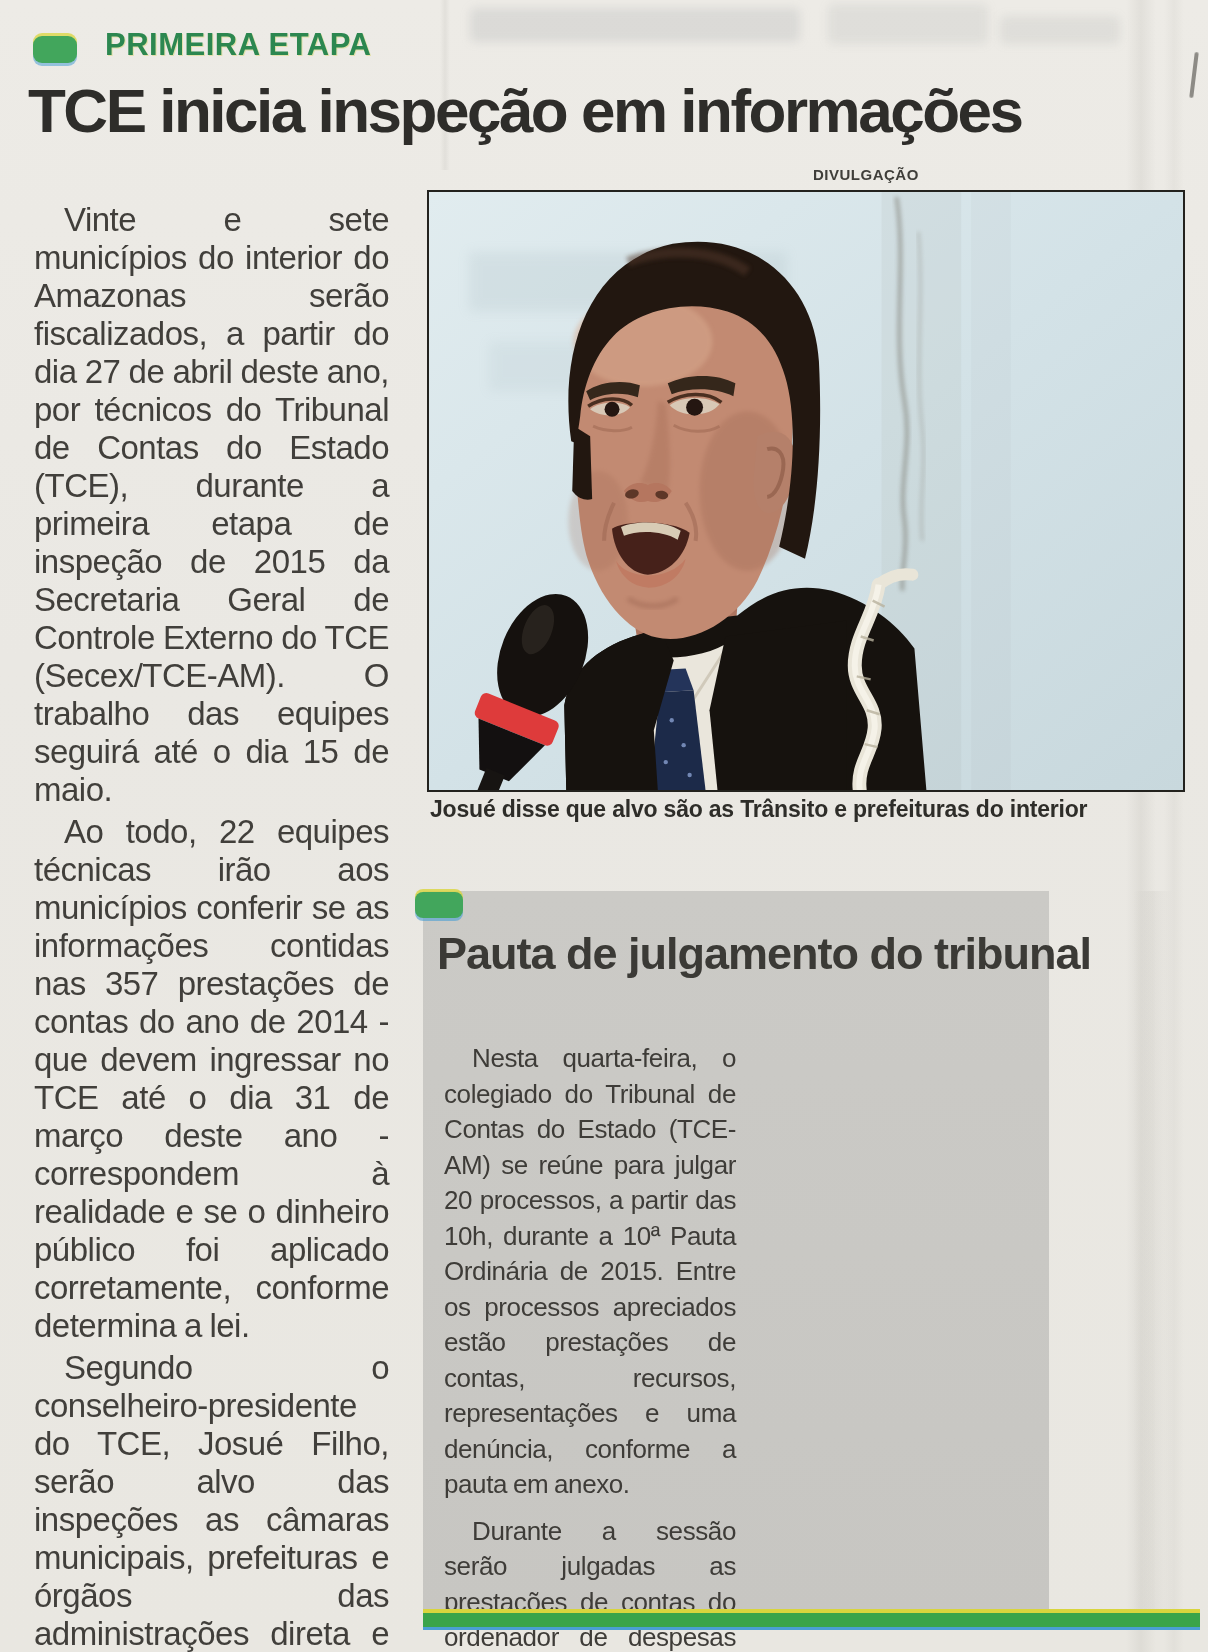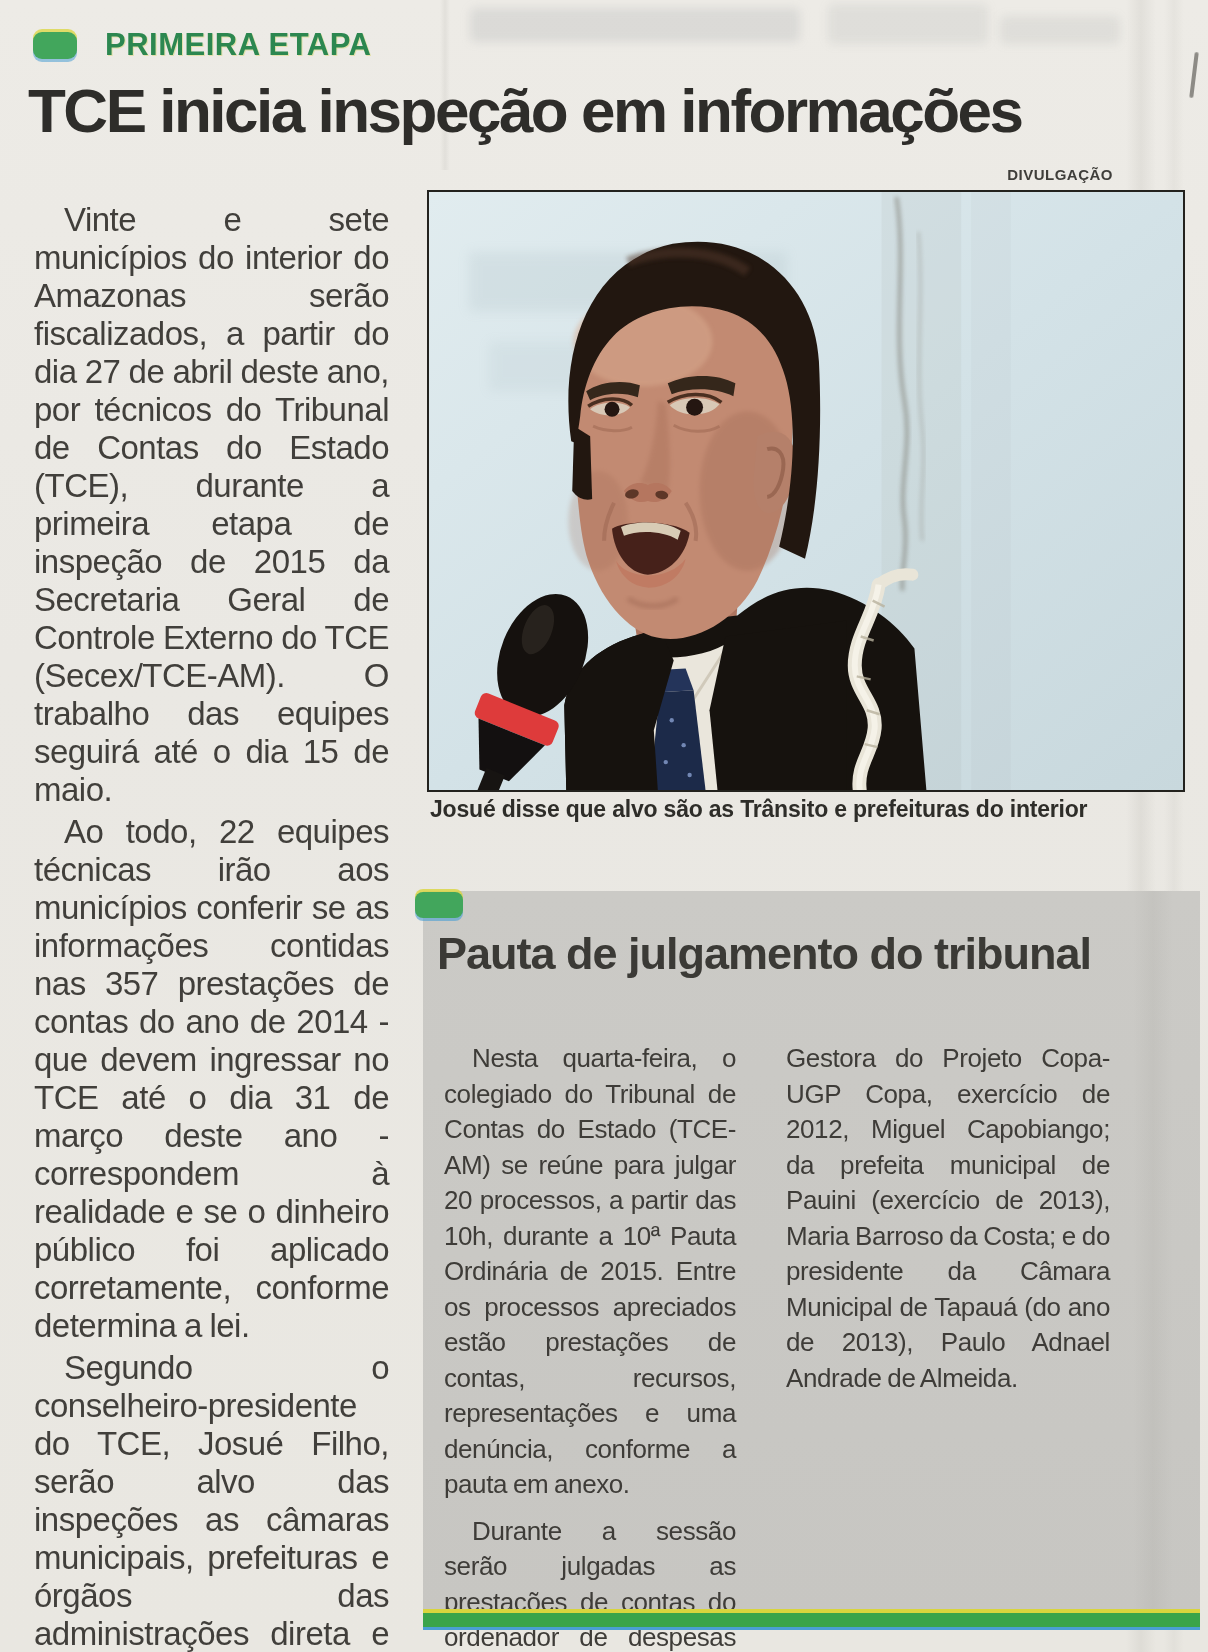--- a/index.html
+++ b/index.html
@@ -12,44 +12,44 @@
   .s1{left:1126px;top:0;width:30px;height:1652px;background:linear-gradient(90deg,transparent,rgba(90,88,78,.08),transparent);}
   .s2{left:1164px;top:0;width:20px;height:1652px;background:linear-gradient(90deg,transparent,rgba(90,88,78,.05),transparent);}
   .s3{left:440px;top:0;width:10px;height:170px;background:linear-gradient(90deg,transparent,rgba(80,78,70,.07),transparent);}
   .ghost{position:absolute;border-radius:6px;filter:blur(5px);pointer-events:none;}
   .g1{left:470px;top:8px;width:330px;height:34px;background:rgba(128,138,140,.17);}
   .g2{left:828px;top:4px;width:160px;height:40px;background:rgba(128,138,140,.13);}
   .g3{left:1000px;top:16px;width:120px;height:28px;background:rgba(120,130,134,.12);}
   .scratch{left:1192px;top:52px;width:4px;height:46px;background:rgba(45,44,38,.5);transform:rotate(7deg);filter:blur(.5px);}
 
   
-  .kicker{position:absolute;left:33px;top:27px;display:flex;align-items:center;}
+  .kicker{position:absolute;left:33px;top:27px;display:flex;align-items:flex-end;}
   .kicker-icon{display:inline-block;width:44px;height:27px;border-radius:9px;background:#42a65c;
       box-shadow:0 -3px 0 rgba(217,213,61,.75),0 3px 0 rgba(74,159,212,.55);}
   .kicker-label{margin-left:28px;font-size:31px;font-weight:bold;color:#2c8750;letter-spacing:.5px;
       text-shadow:1px 1px 0 rgba(210,205,60,.35);}
 
   h1.headline{position:absolute;left:28px;top:78px;margin:0;width:1130px;
       font-size:62px;line-height:66px;font-weight:bold;color:#2e2d2a;letter-spacing:-2.5px;}
 
-  .credit{position:absolute;left:813px;top:166px;width:300px;text-align:right;
+  .credit{position:absolute;left:813px;top:166px;width:300px;text-align:left;
       font-size:15px;font-weight:bold;color:#3f3e3a;letter-spacing:.5px;}
 
   figure.photo{position:absolute;left:427px;top:190px;width:754px;height:598px;margin:0;
       border:2px solid #23221e;background:#d3e2e7;}
   figure.photo svg{display:block;width:100%;height:100%;}
 
   .caption{position:absolute;left:430px;top:796px;width:740px;
       font-size:23px;font-weight:bold;color:#2e2d29;letter-spacing:-.2px;}
 
   .leftcol{position:absolute;left:30px;top:197px;width:363px;}
   .leftcol p{margin:4px;font-size:33px;line-height:38px;text-align:justify;text-indent:30px;
       letter-spacing:-.5px;word-spacing:-1px;color:#413f3b;hyphens:auto;}
 
-  .graybox{position:absolute;left:423px;top:891px;width:777px;height:722px;background:#c9c8c4;
+  .graybox{position:absolute;left:423px;top:891px;width:626px;height:722px;background:#c9c8c4;
       background-image:linear-gradient(180deg,#cbcac6,#c7c6c2);}
   .tag2{position:absolute;left:415px;top:892px;width:48px;height:26px;border-radius:8px;background:#42a65c;
       box-shadow:0 -3px 0 rgba(217,213,61,.8),0 3px 0 rgba(74,159,212,.6);}
   h2.headline2{position:absolute;left:14px;top:38px;margin:0;width:740px;
       font-size:45px;line-height:50px;font-weight:bold;color:#3b3a36;letter-spacing:-1px;}
   .artcol{position:absolute;top:139px;}
   .artcol p{margin:11px;font-size:26px;line-height:35.5px;text-align:justify;text-indent:28px;
       letter-spacing:-.4px;word-spacing:-1px;color:#3e3c38;hyphens:auto;}
   .artcol.c1{left:10px;width:314px;}
   .artcol.c2{left:352px;width:346px;}
@@ -174,21 +174,20 @@
     <p lang="pt-BR">Segundo o conselheiro-presidente do TCE, Josué Filho, serão alvo das inspeções as câmaras municipais, prefeituras e órgãos das administrações direta e indireta do interior (Fundos de Aposentadoria, Serviços de Água e Esgoto, Instituto de Trânsito e órgãos de saúde). Conforme o planejamento, serão vistorias as cidades de Barreirinha, Nhamundá, São Sebastião do Uatumã, Urucará, Parintins, Ipixuna, Guajará, Careiro, Tefé, Japurá, Maraã, Autazes, Coari, Barcelos, Manaquiri, Maués, Iranduba, Presidente Figueiredo, Itacoatiara, Manacapuru e Careiro da Várzea.</p>
   </div>
 
   <div class="graybox">
     <h2 class="headline2">Pauta de julgamento do tribunal</h2>
     <div class="artcol c1">
       <p lang="pt-BR">Nesta quarta-feira, o colegiado do Tribunal de Contas do Estado (TCE-AM) se reúne para julgar 20 processos, a partir das 10h, durante a 10ª Pauta Ordinária de 2015. Entre os processos apreciados estão prestações de contas, recursos, representações e uma denúncia, conforme a pauta em anexo.</p>
       <p lang="pt-BR">Durante a sessão serão julgadas as prestações de contas do ordenador de despesas da Unidade</p>
     </div>
     <div class="artcol c2">
-      <p lang="pt-BR" class="cont">Gestora do Projeto Copa-UGP Copa, exercício de 2012, Miguel Capobiango; da prefeita municipal de Pauini (exercício de 2013), Maria Barroso da Costa; e do presidente da Câmara Municipal de Tapauá (do ano de 2013), Paulo Adnael Andrade de Almeida.</p>
     </div>
     <div class="boxstreak"></div>
   </div>
   <span class="tag2"></span>
 
   <div class="greenbar"></div>
 
 </div>
 
 </body></html>

